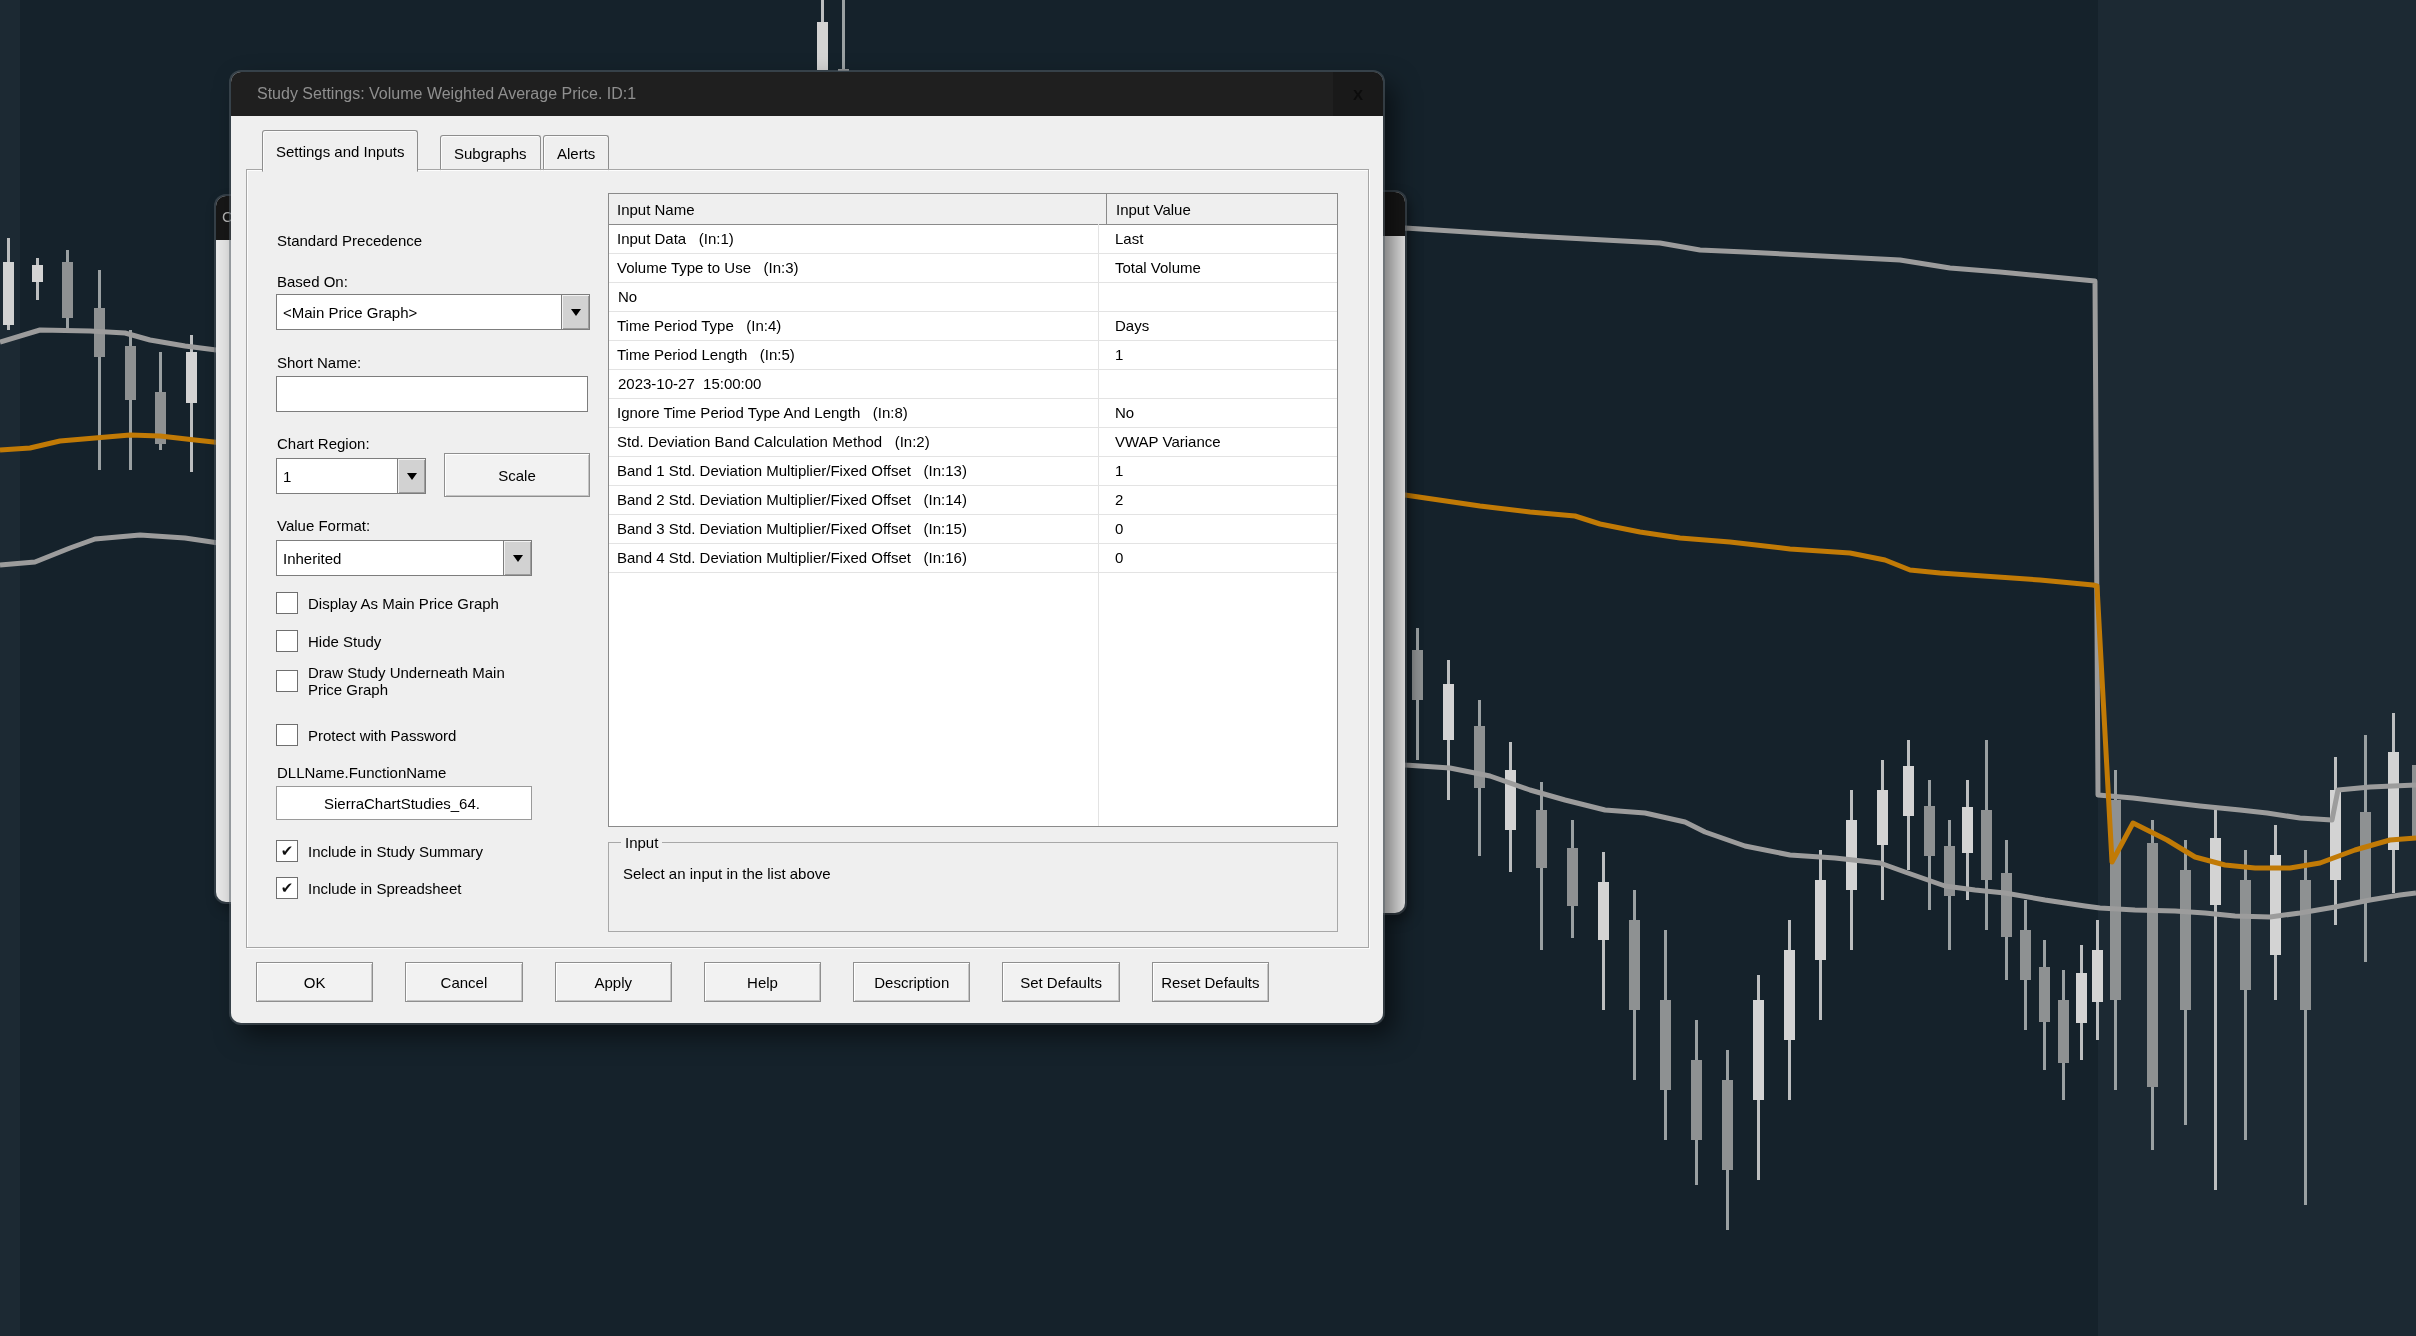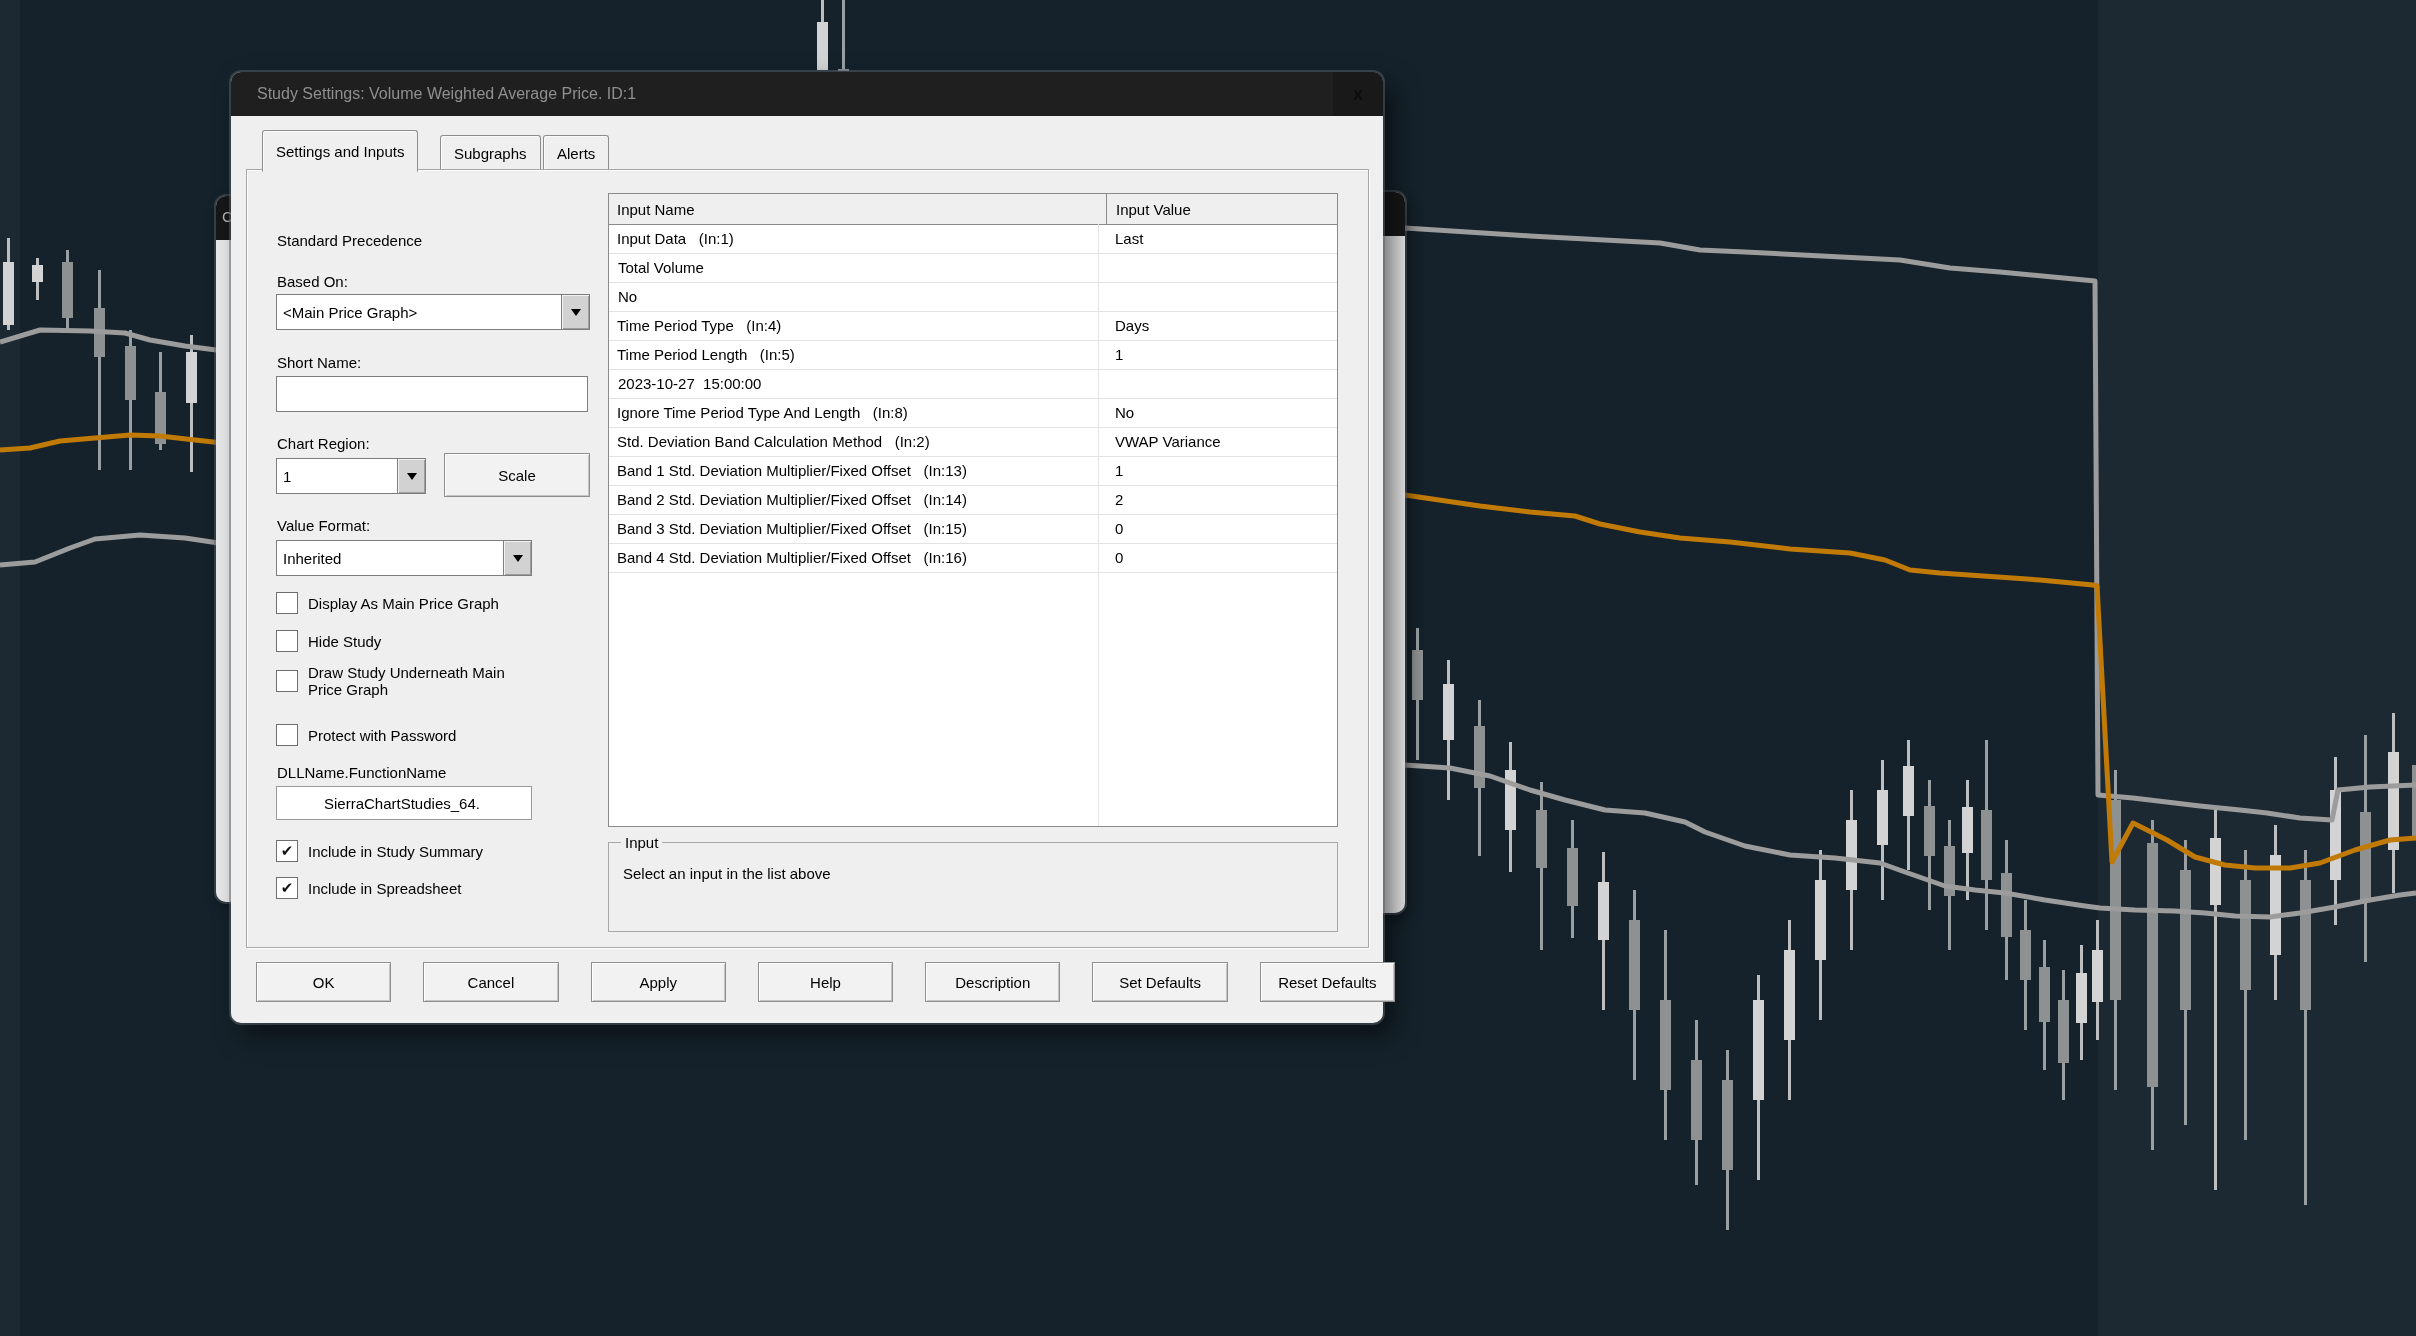--- a/index.html
+++ b/index.html
@@ -68,21 +68,21 @@
   .itrow{display:flex;height:28px;border-bottom:1px solid #e3e3e3;}
   .itrow .c1{width:489px;font-size:15px;line-height:28px;padding-left:8px;white-space:pre;overflow:hidden;}
   .itrow .c2{flex:1;font-size:15px;line-height:28px;padding-left:9px;white-space:pre;}
   .col-div{position:absolute;left:489px;top:30px;bottom:0;width:1px;background:#e3e3e3;}
 
   
   .gbox{position:absolute;left:377px;top:770px;width:728px;height:88px;border:1px solid #a8a8a8;}
   .gbox .glab{position:absolute;left:12px;top:-9px;background:#efefef;padding:0 4px;font-size:15px;}
   .gbox .gmsg{position:absolute;left:14px;top:22px;font-size:15px;}
 
-  .btn-row{position:absolute;left:25px;top:890px;width:1139px;height:40px;display:flex;gap:32px;}
+  .btn-row{position:absolute;left:25px;top:890px;width:1013px;height:40px;display:flex;gap:32px;}
   .btn-row .btn{flex:1;}
 </style>
 </head>
 <body>
 <div class="page">
 
   <svg id="chart-svg" width="2416" height="1336" viewBox="0 0 2416 1336">
       <rect x="0" y="0" width="2416" height="1336" fill="#15222b"></rect>
       <rect x="0" y="0" width="20" fill="#1c2933" height="1336"></rect>
       <rect x="2098" y="0" width="318" fill="#1c2933" height="1336"></rect>
@@ -281,20 +281,21 @@
       <div class="ithead">
         <span class="h1">Input Name</span>
         <span class="h2">Input Value</span>
       </div>
       <div id="table-body">
           <div class="itrow">
             <span class="c1">Input Data   (In:1)</span>
             <span class="c2">Last</span>
           </div>
           <div class="itrow">
+            <span class="c1">Volume Type to Use   (In:3)</span>
             <span class="c2">Total Volume</span>
           </div>
           <div class="itrow">
             <span class="c2">No</span>
           </div>
           <div class="itrow">
             <span class="c1">Time Period Type   (In:4)</span>
             <span class="c2">Days</span>
           </div>
           <div class="itrow">

